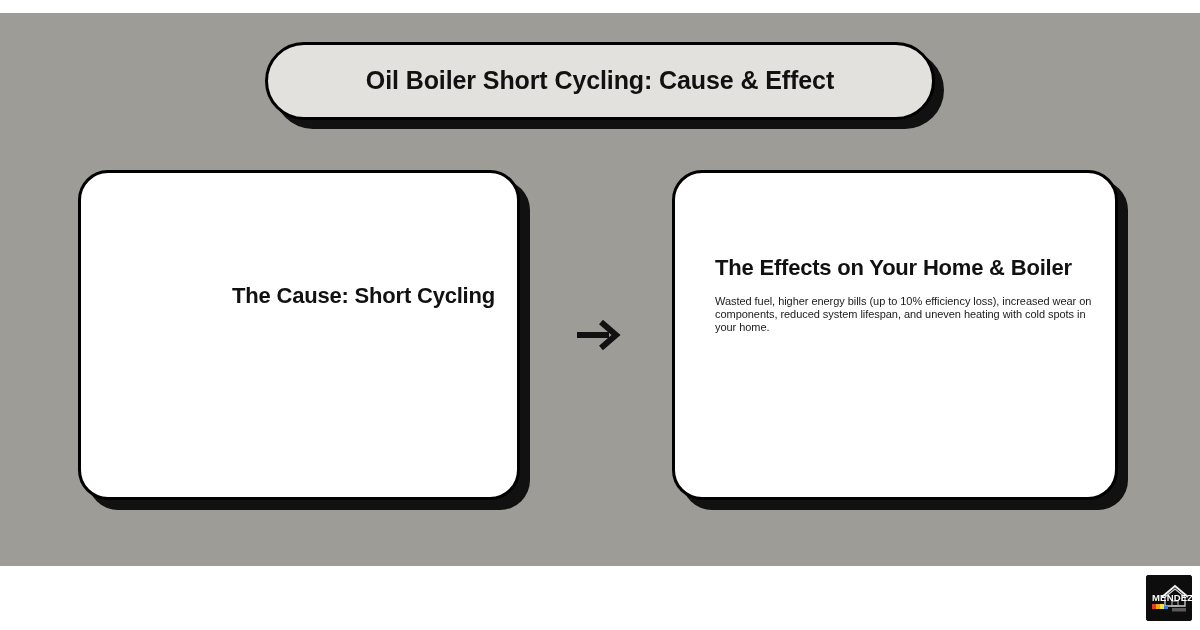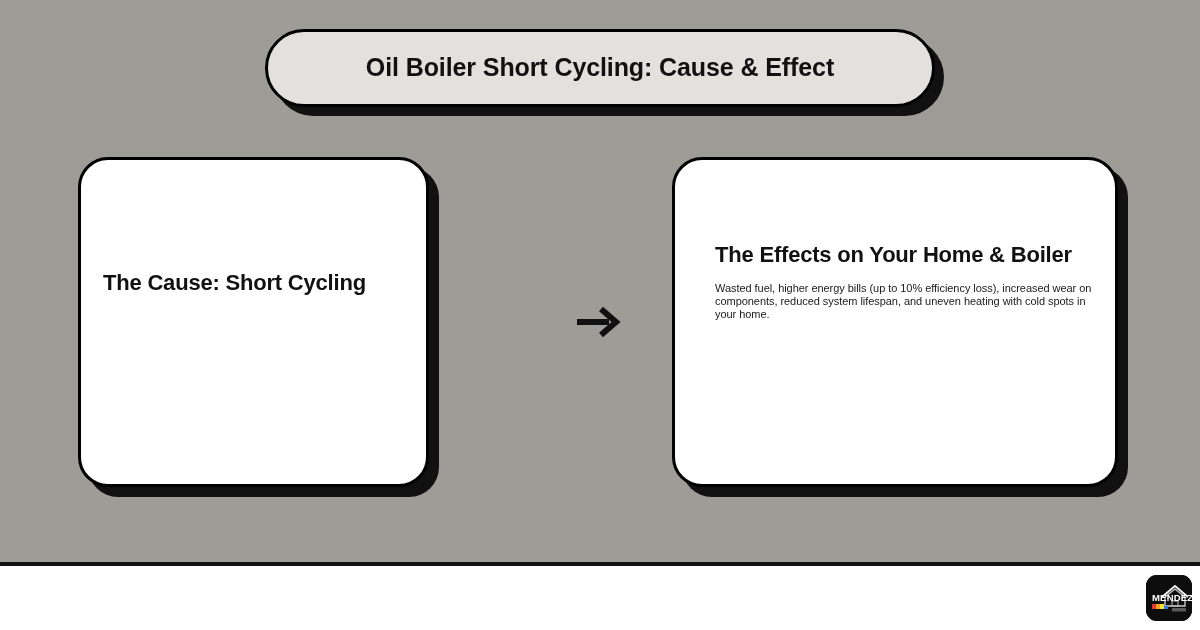--- a/index.html
+++ b/index.html
@@ -18,21 +18,21 @@
     position: relative;
     width: 1200px;
     height: 630px;
     background: #ffffff;
   }
 
   
   .canvas {
     position: absolute;
     left: 0;
-    top: 0;
+    top: 13px;
     width: 1200px;
     height: 562px;
     background: #9e9c97;
     border-bottom: 4px solid #111111;
     box-sizing: content-box;
   }
 
   
   .title-pill {
     position: absolute;
@@ -69,22 +69,23 @@
     box-sizing: border-box;
     box-shadow: 10px 10px 0 0 #111111;
     padding: 0 22px;
     display: flex;
     flex-direction: column;
     justify-content: center;
   }
   .card-left {
     left: 78px;
     top: 157px;
-    width: 351px;
+    width: 442px;
     height: 330px;
+    text-align: right;
   }
   .card-right {
     left: 672px;
     top: 157px;
     width: 446px;
     height: 330px;
     padding-left: 40px;
   }
 
   .card-inner {
@@ -136,21 +137,21 @@
     background: #ffffff;
   }
 
   .logo {
     position: absolute;
     right: 8px;
     top: 9px;
     width: 46px;
     height: 46px;
     background: #0d0d0d;
-    border-radius: 11px;
+    border-radius: 3px;
     overflow: hidden;
   }
   .logo svg { display: block; }
 </style>
 </head>
 <body>
 
 <div class="infographic">
 
   <div class="canvas">

